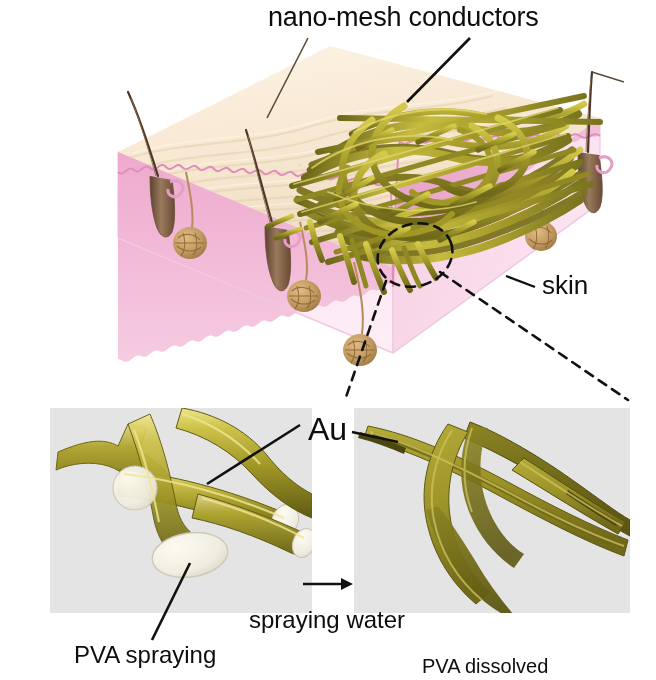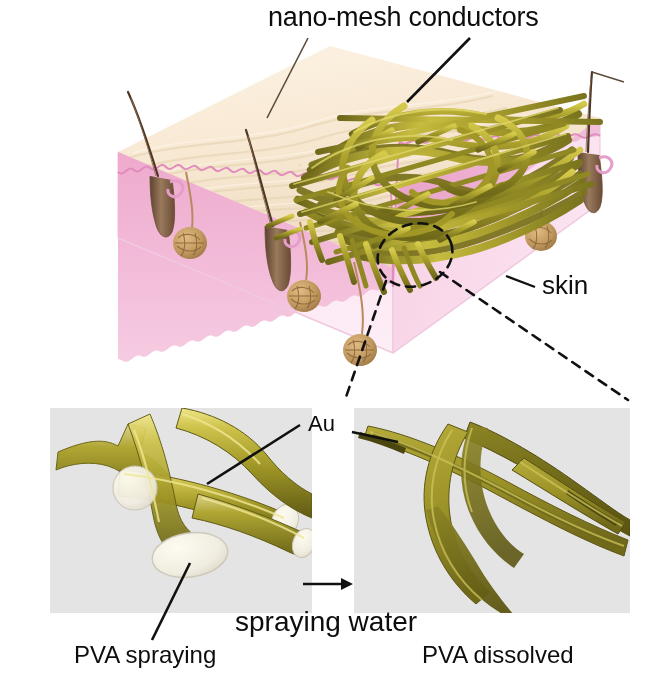--- a/index.html
+++ b/index.html
@@ -1,24 +1,24 @@
 <!DOCTYPE html>
 <html><head>
 <meta charset="utf-8">
 <style>
   html,body{margin:0;padding:0;background:#ffffff;}
   #stage{position:relative;width:656px;height:680px;background:#fff;
          font-family:"Liberation Sans","DejaVu Sans",sans-serif;overflow:hidden;}
   .txt{position:absolute;color:#0d0d0d;white-space:nowrap;}
   #title{left:268px;top:2px;font-size:27px;letter-spacing:-0.2px;}
   #skinLabel{left:542px;top:270px;font-size:26px;}
-  #auLabel{left:308px;top:411px;font-size:22px;}
-  #sprayLabel{left:235px;top:606px;font-size:28px;}
+  #auLabel{left:308px;top:411px;font-size:32px;}
+  #sprayLabel{left:249px;top:606px;font-size:24px;}
   #pvaNanoLabel{left:74px;top:641px;font-size:24px;}
-  #pvaDissLabel{left:422px;top:641px;font-size:24px;text-align:center;}
+  #pvaDissLabel{left:422px;top:655px;font-size:20px;text-align:center;}
   svg.layer{position:absolute;left:0;top:0;width:656px;height:680px;overflow:visible;}
 </style>
 </head>
 <body>
 
 <div id="stage">
 
   <svg class="layer" viewBox="0 0 656 680">
     <defs>
 

